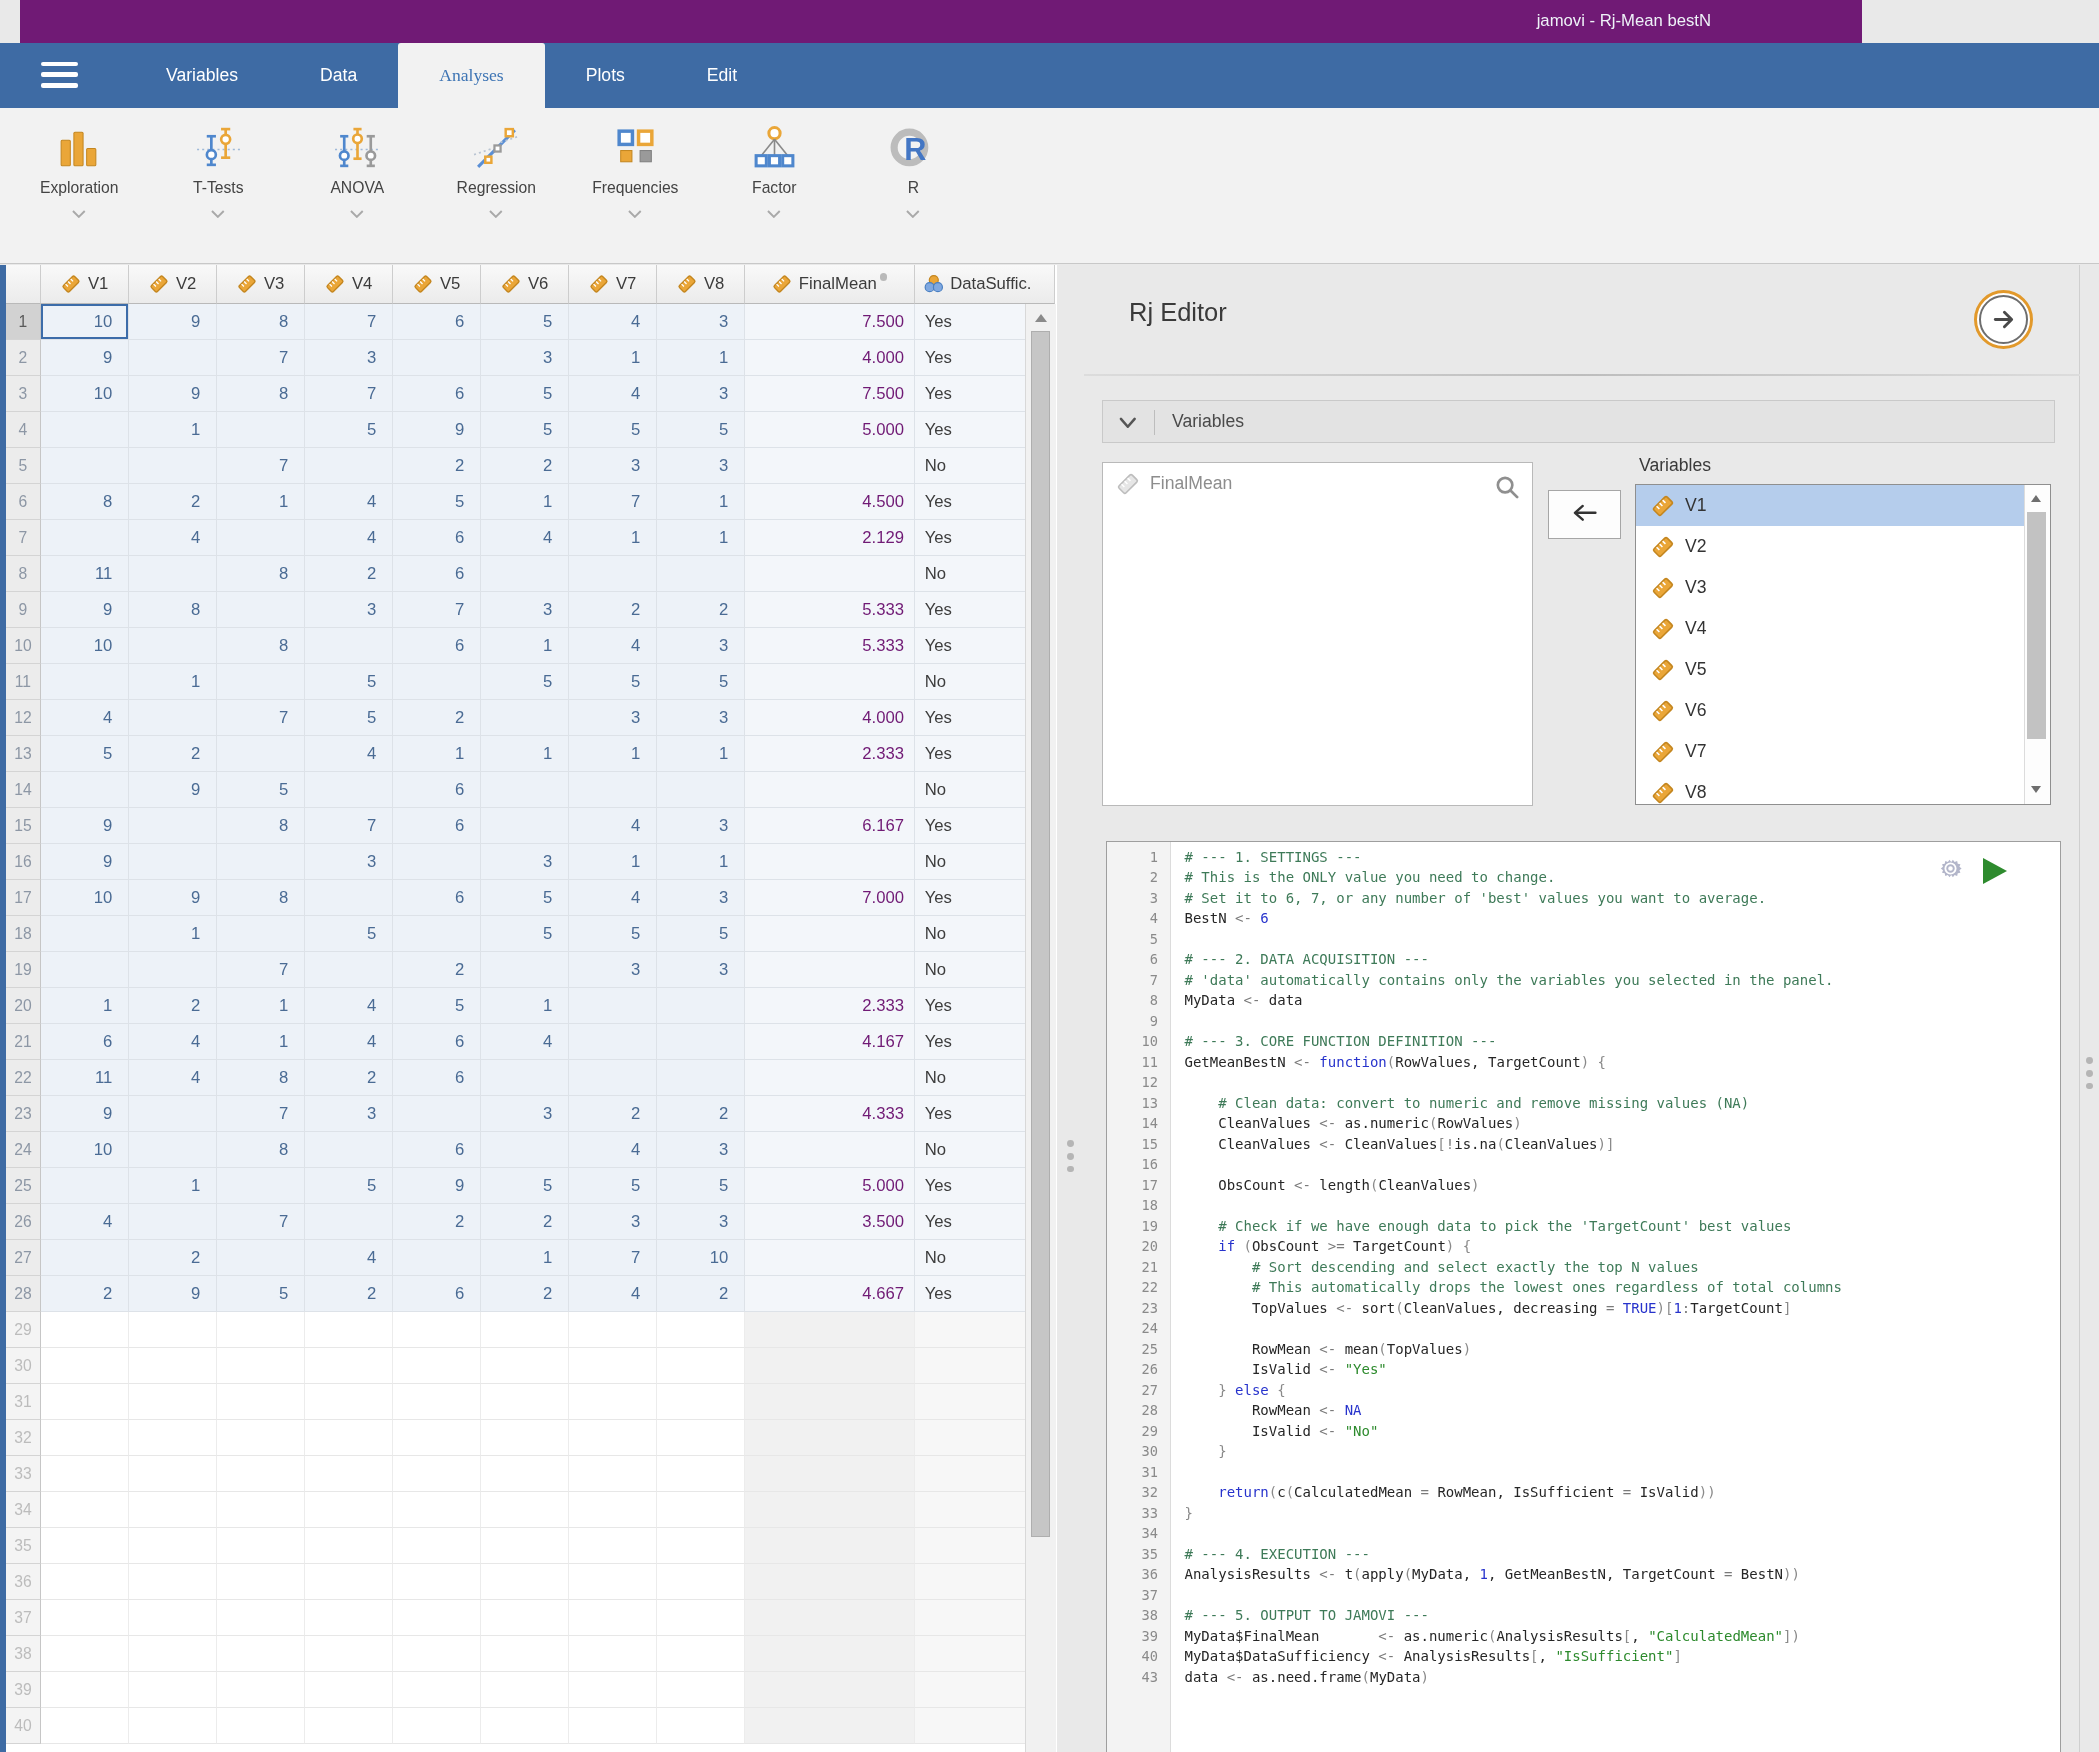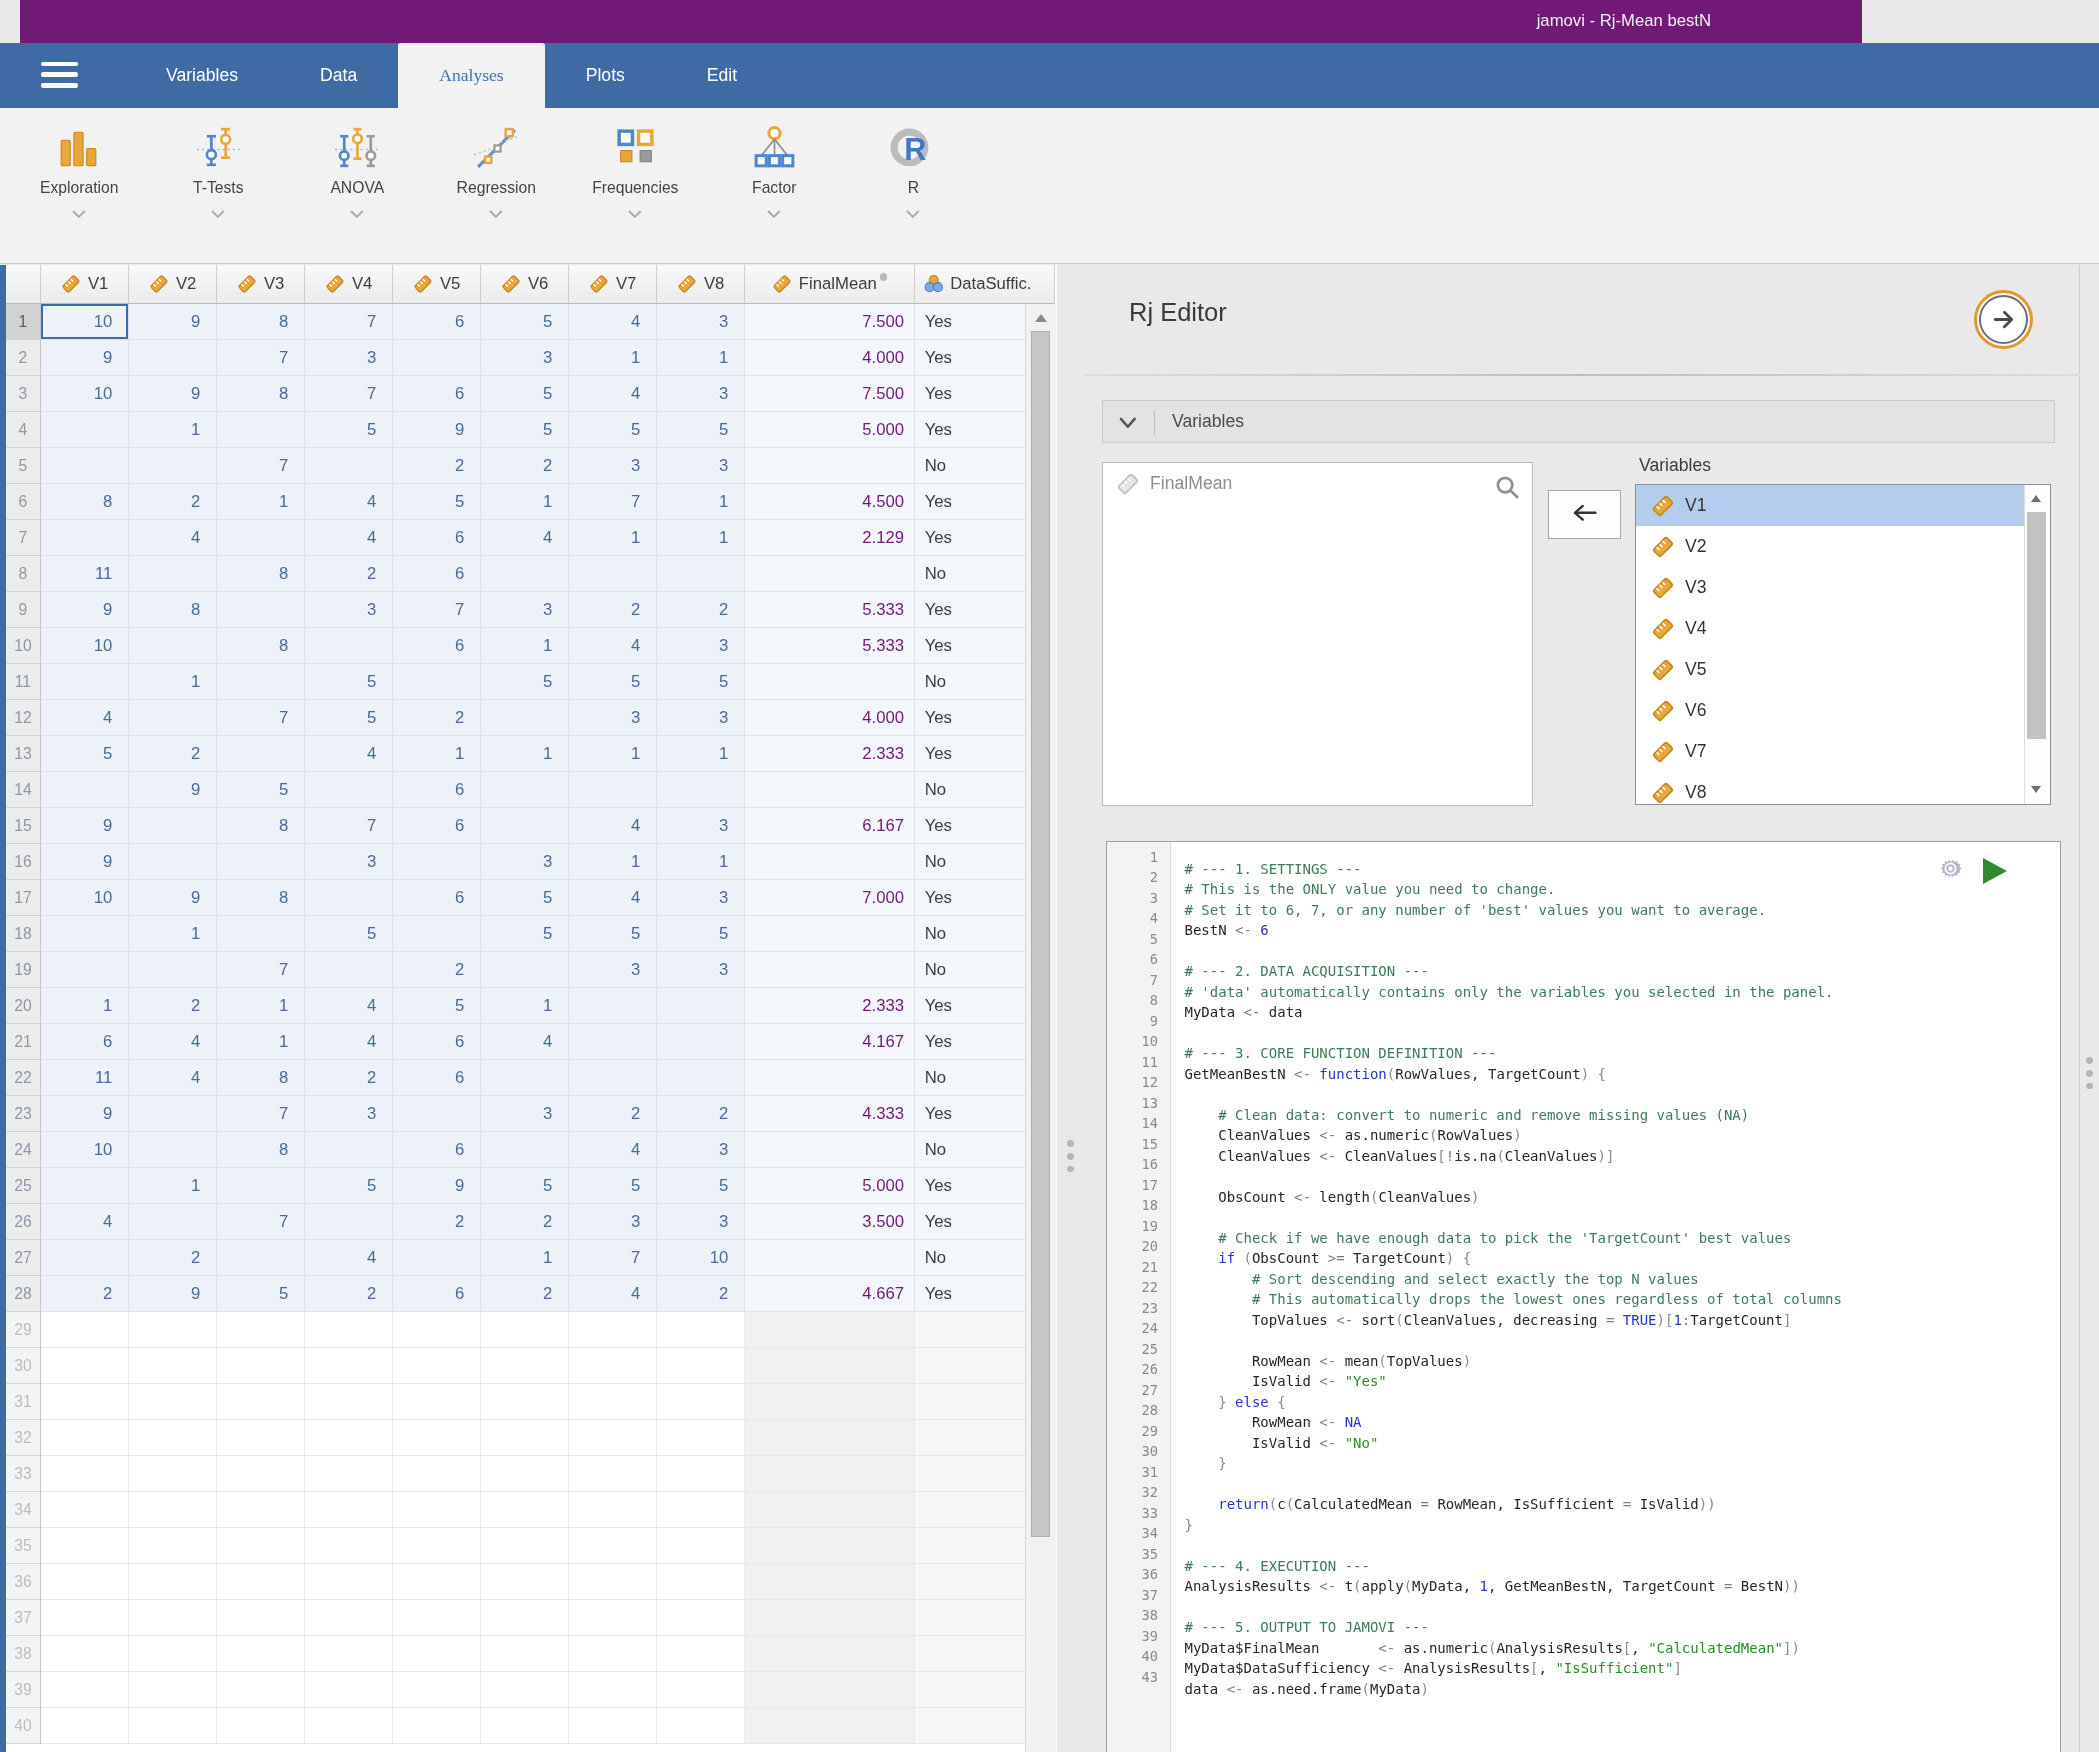--- a/index.html
+++ b/index.html
@@ -85,21 +85,21 @@
   .vscroll .dn{position:absolute;left:6.9px;bottom:11.8px;width:0;height:0;border-left:5.9px solid transparent;border-right:5.9px solid transparent;border-top:7.8px solid #6e6e6e;}
   .vscroll .thumb{position:absolute;left:2.9px;top:27.4px;width:18.6px;height:227px;background:#c2c2c2;}
   
   .editor{position:absolute;left:1106px;top:841px;width:955px;height:912px;background:#fff;
      border:1px solid #9e9e9e;border-bottom:none;box-sizing:border-box;overflow:hidden;
      font-family:"DejaVu Sans Mono",monospace;}
   .lines{position:absolute;left:0;top:4.9px;width:100%;}
   .cl{display:flex;height:20.5px;line-height:20.5px;font-size:14px;white-space:pre;}
   .cl .g{width:51px;flex:none;text-align:right;padding-right:11.8px;color:#8a8a8a;background:#f3f3f3;border-right:1px solid #dcdcdc;font-size:13.7px;}
   .cl .g.act{background:#e2e2e2;color:#555;}
-  .cl .code{padding-left:13.7px;color:#262626;margin-top:12px;}
+  .cl .code{padding-left:13.7px;color:#262626;}
   .gutterfill{position:absolute;left:0;top:0;bottom:0;width:63px;background:#f3f3f3;border-right:1px solid #dcdcdc;}
   .tk-c{color:#3e7a58;}
   .tk-k{color:#2733cc;}
   .tk-n{color:#2733cc;}
   .tk-s{color:#2c8a2c;}
   .tk-o{color:#7a7a7a;}
   .tk-b{color:#8a8a8a;}
   .cursor{display:inline-block;width:2px;height:14.7px;background:#222;vertical-align:-2px;}
   .gearbtn{position:absolute;left:829px;top:11.8px;cursor:pointer;}
   .playbtn{position:absolute;left:876px;top:15.7px;width:0;height:0;cursor:pointer;

